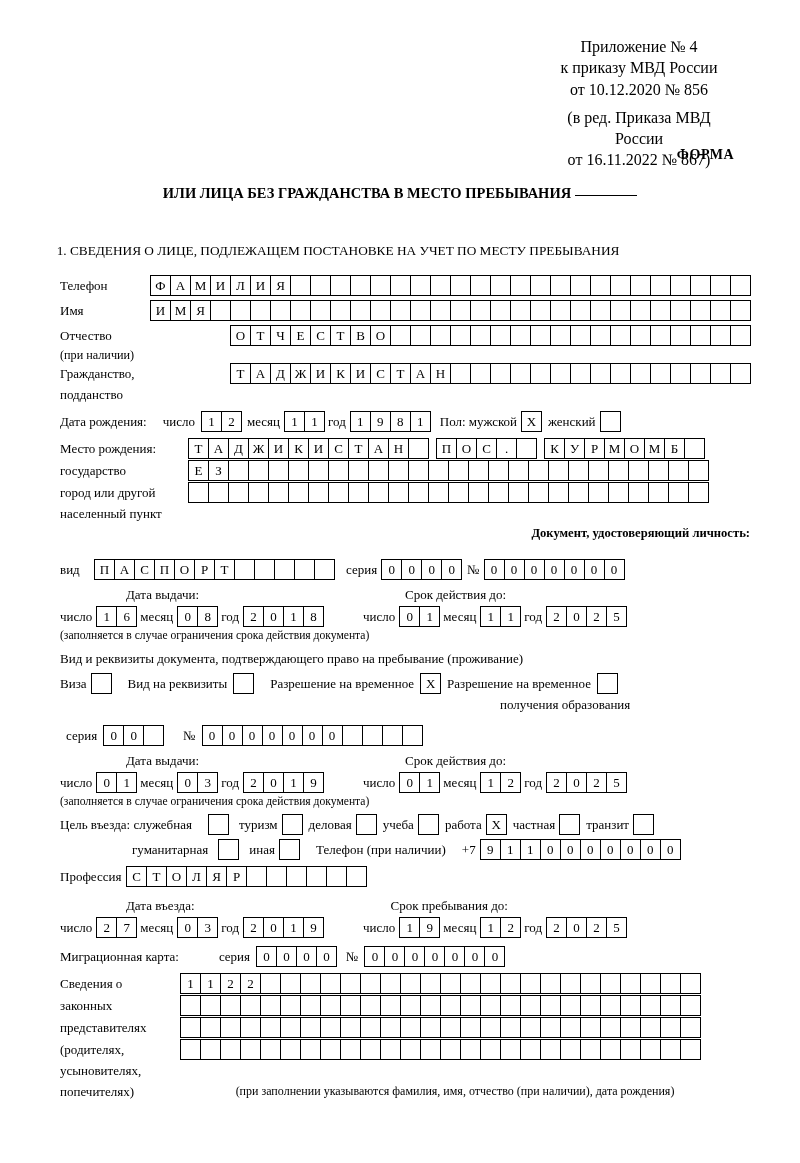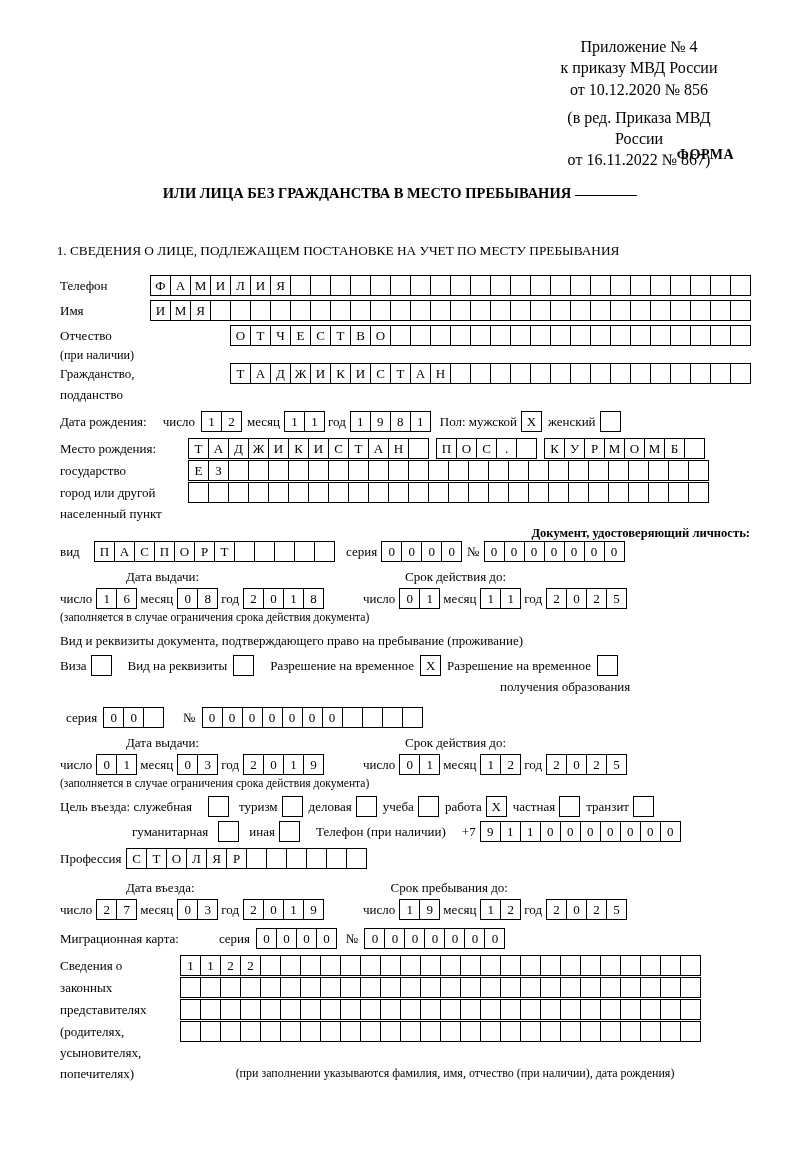--- a/index.html
+++ b/index.html
@@ -448,21 +448,21 @@
           <div class="cell"></div>
           <div class="cell"></div>
           <div class="cell"></div>
           <div class="cell"></div>
         </div>
     </div>
     <div class="lbl">населенный пункт</div>
 
     <div class="doc-header" style="margin-top:2px">Документ, удостоверяющий личность:</div>
 
-    <div class="flexline" style="margin-top:0">
+    <div class="flexline" style="margin-top:18px">
       <div class="inline-lbl" style="width:34px">вид</div>
       <div class="cells">
           <div class="cell">П</div>
           <div class="cell">А</div>
           <div class="cell">С</div>
           <div class="cell">П</div>
           <div class="cell">О</div>
           <div class="cell">Р</div>
           <div class="cell">Т</div>
           <div class="cell"></div>

